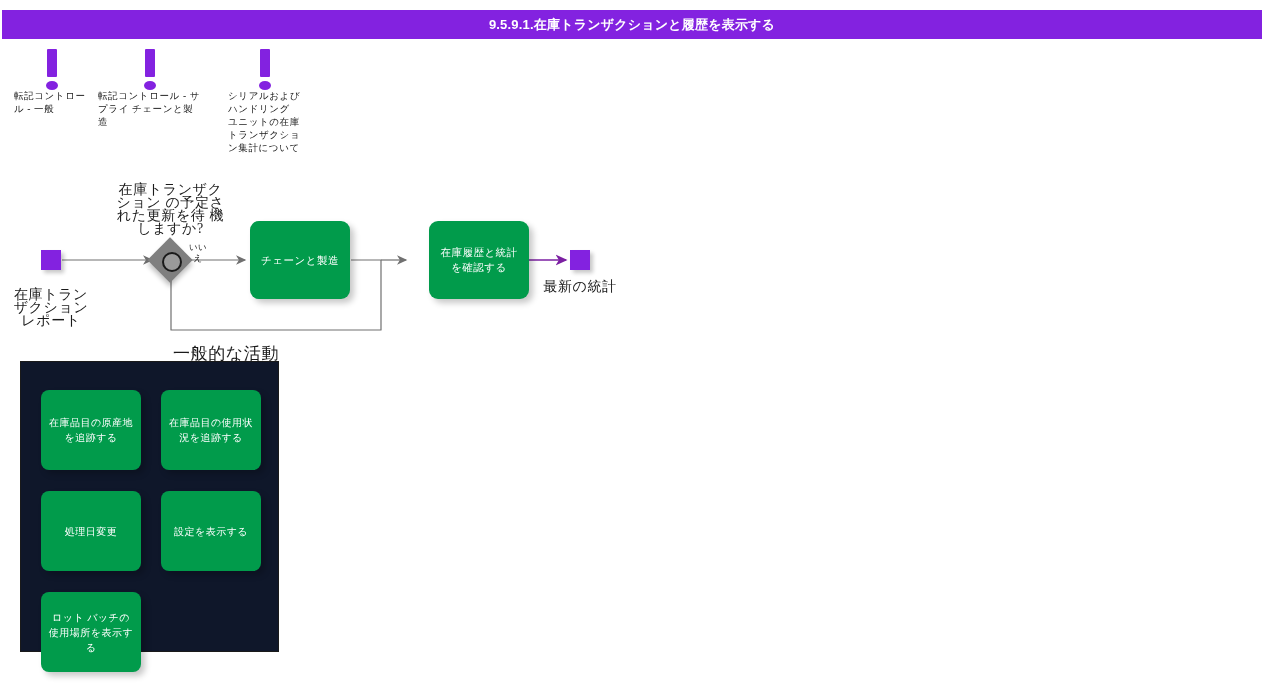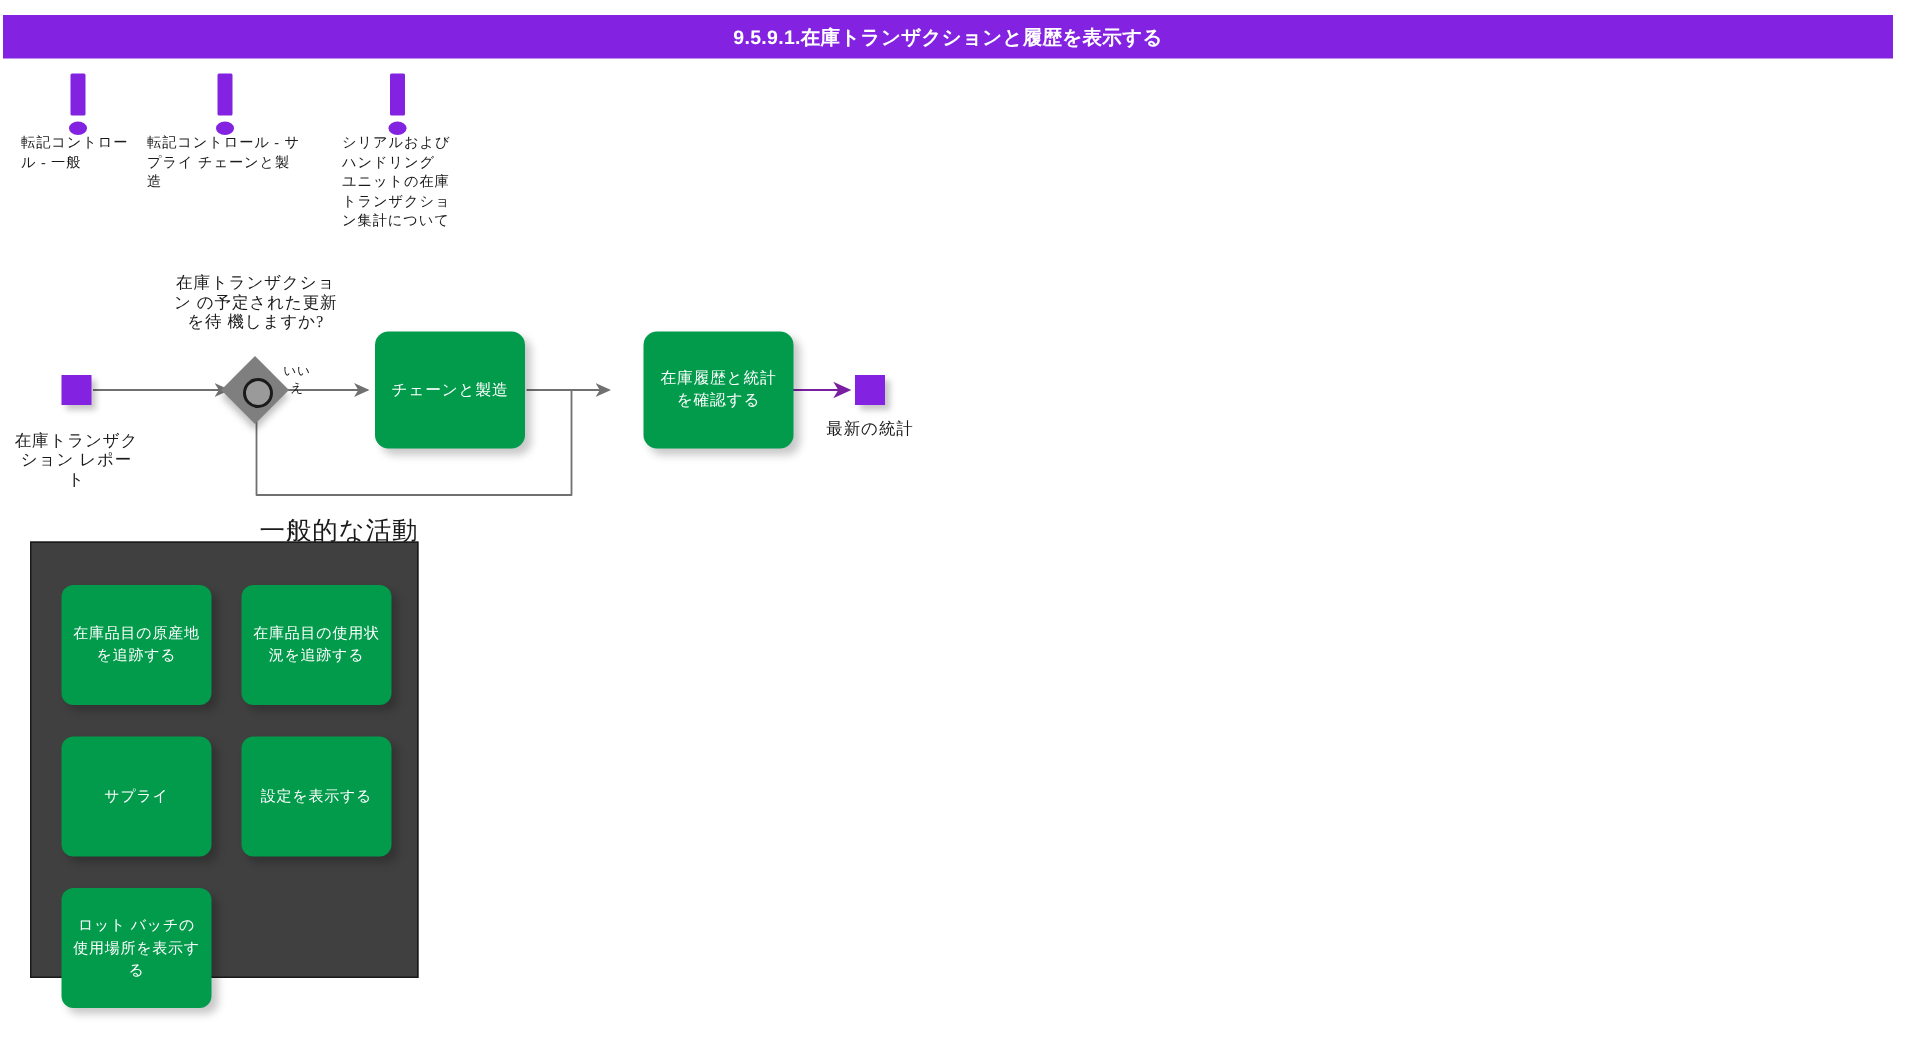--- a/index.html
+++ b/index.html
@@ -41,21 +41,21 @@
     font-size:9.5px;line-height:13px;color:#1a1a1a;letter-spacing:.6px;
     font-family:"Liberation Serif","DejaVu Serif",serif;
   }
 
   
   .sq{
     position:absolute;width:20px;height:20px;background:#8322e0;
     box-shadow:3px 3px 4px rgba(0,0,0,.22);
   }
   .nodelabel{
-    position:absolute;text-align:center;font-size:11px;line-height:13px;
+    position:absolute;text-align:center;font-size:14px;line-height:13px;
     color:#1a1a1a;letter-spacing:.6px;
   }
   .gbox{
     position:absolute;background:#019b4b;border-radius:9px;
     box-shadow:4px 4px 6px rgba(0,0,0,.22);
     display:flex;align-items:center;justify-content:center;
     color:#ffffff;text-align:center;
     font-size:10.5px;line-height:15px;letter-spacing:.5px;
     padding:0 6px;box-sizing:border-box;
   }
@@ -70,21 +70,21 @@
   }
   .edgelabel{
     position:absolute;font-size:8.5px;line-height:11px;color:#1a1a1a;
     letter-spacing:.4px;text-align:center;width:22px;
   }
   svg.wires{position:absolute;left:0;top:0;width:1280px;height:700px;pointer-events:none;}
 
   
   .panel{
     position:absolute;left:20px;top:361px;width:259px;height:291px;
-    border:1.4px solid #1a1a1a;background:#404040;box-sizing:border-box;
+    border:1.4px solid #1a1a1a;background:#0f172a;box-sizing:border-box;
   }
   .panel-title{
     position:absolute;left:20px;top:342px;width:259px;text-align:right;
     font-size:17px;letter-spacing:.6px;color:#1a1a1a;
   }
   .abox{
     position:absolute;width:100px;height:80px;background:#019b4b;
     border-radius:8px;box-shadow:4px 4px 6px rgba(0,0,0,.22);
     display:flex;align-items:center;justify-content:center;
     color:#ffffff;text-align:center;
@@ -160,18 +160,18 @@
 
   <div class="gbox" style="left:429px;top:221px;width:100px;height:78px;">在庫履歴と統計を確認する</div>
 
   <div class="sq" style="left:570px;top:250px;"></div>
   <div class="nodelabel" style="left:537px;top:280px;width:86px;">最新の統計</div>
 
   <div class="panel-title">一般的な活動</div>
   <div class="panel">
     <div class="abox" style="left:20px;top:28px;">在庫品目の原産地を追跡する</div>
     <div class="abox" style="left:140px;top:28px;">在庫品目の使用状況を追跡する</div>
-    <div class="abox" style="left:20px;top:129px;">サプライ</div>
+    <div class="abox" style="left:20px;top:129px;">処理日変更</div>
     <div class="abox" style="left:140px;top:129px;">設定を表示する</div>
     <div class="abox" style="left:20px;top:230px;">ロット バッチの使用場所を表示する</div>
   </div>
 
 </div>
 
 </body></html>

